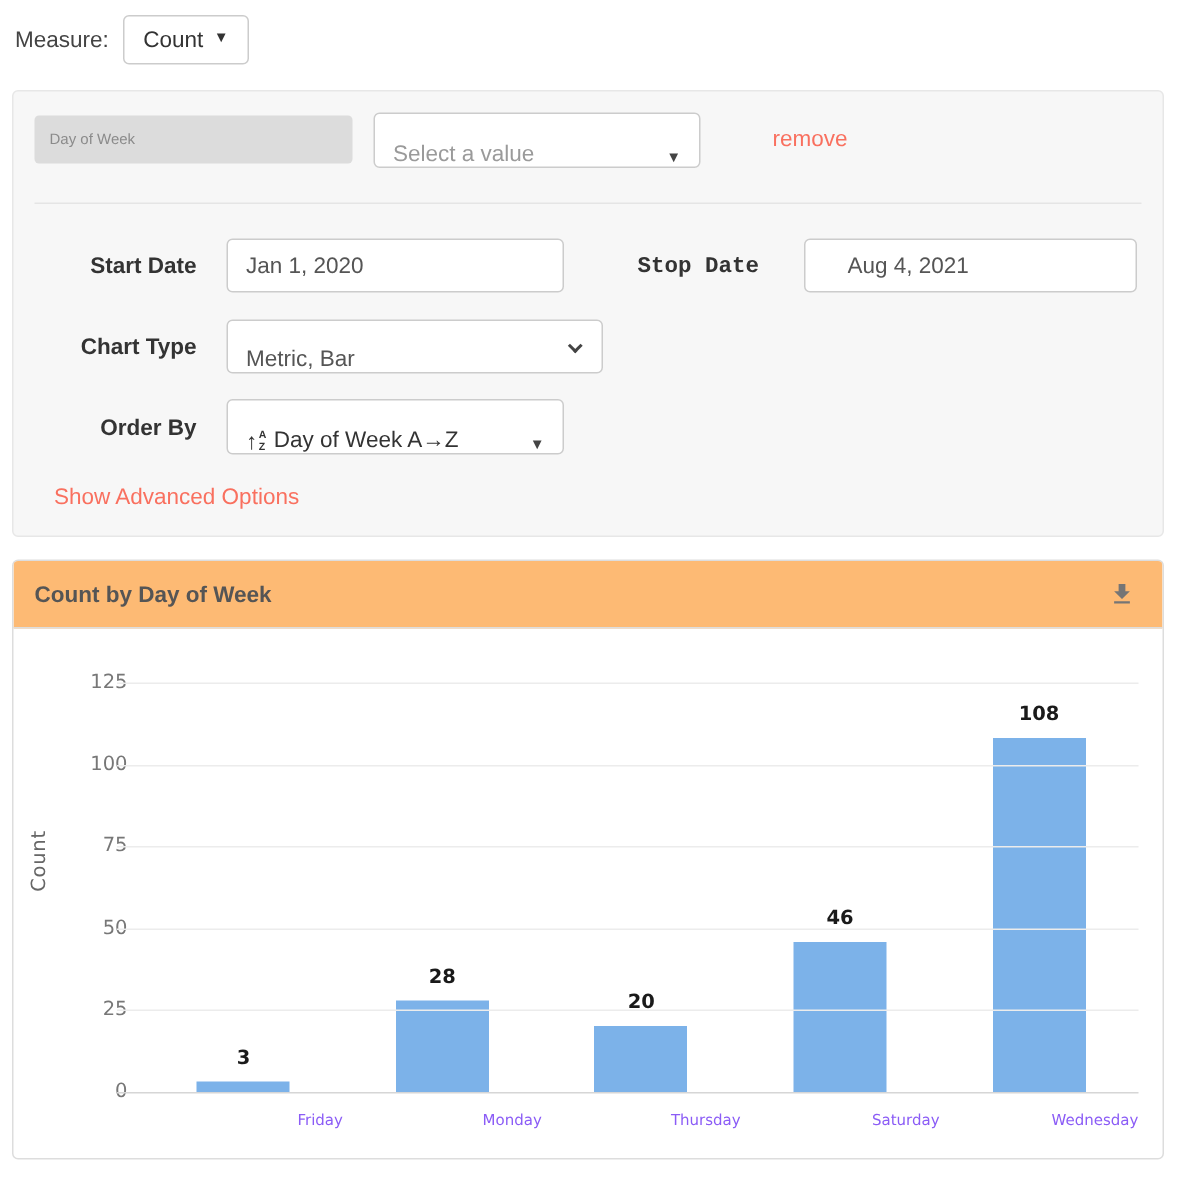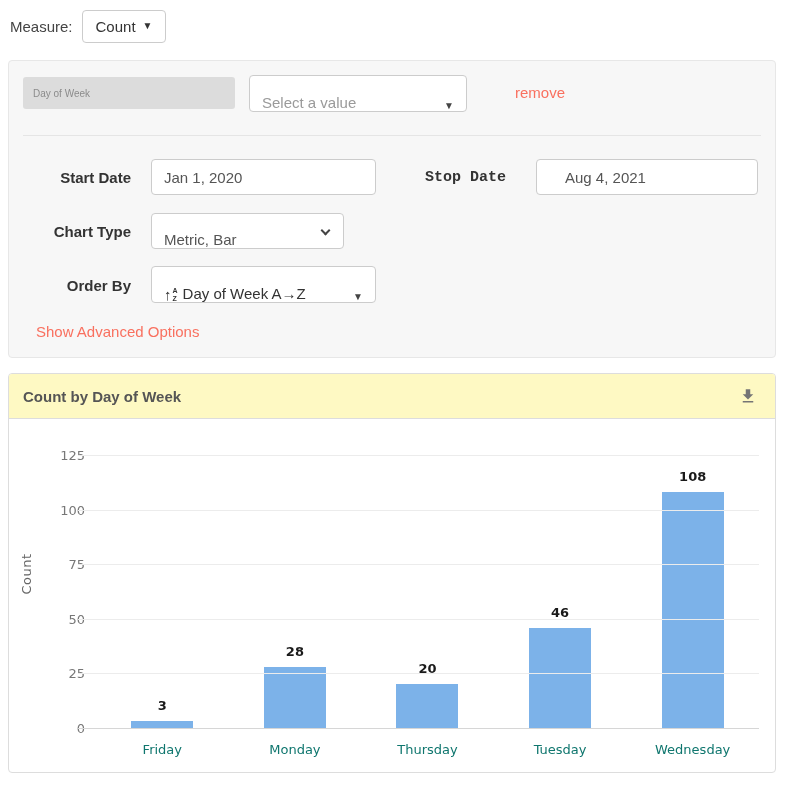--- a/index.html
+++ b/index.html
@@ -28,52 +28,52 @@
   .panel-divider { position:absolute; left:14px; right:14px; top:74px; height:1px; background:#e5e5e5; }
 
   .form-label { position:absolute; font-size:15px; font-weight:bold; color:#333; text-align:right; }
   .text-input { position:absolute; height:36px; background:#fff; border:1px solid #ccc; border-radius:4px;
     padding:0 12px; font-size:15px; color:#555; font-family:inherit; }
   .lbl-start { left:14px; top:108px; width:108px; }
   .inp-start { left:142px; top:98px; width:225px; }
   .lbl-stop  { left:390px; top:108px; width:107px;font-family:Liberation Mono, monospace; }
   .inp-stop  { left:527px; top:98px; width:222px;padding-left:28px; }
   .lbl-type  { left:14px; top:162px; width:108px; }
-  .sel-type  { left:142px; top:152px; width:193px; height:36px; color:#555; }
+  .sel-type  { left:142px; top:152px; width:251px; height:36px; color:#555; }
   .lbl-order { left:14px; top:216px; width:108px; }
   .sel-order { left:142px; top:205px; width:225px; height:37px; color:#333; }
   .chevron { position:absolute; right:14px; top:13px; width:7px; height:7px;
     border-right:2px solid #444; border-bottom:2px solid #444; transform:rotate(45deg); }
   .sort-icon { display:inline-flex; align-items:center; margin-right:5px; color:#333; }
   .sort-icon .arrow { font-size:15px; font-weight:bold; line-height:1; }
   .sort-icon .az { display:inline-flex; flex-direction:column; font-size:7px; font-weight:bold; line-height:1.05; margin-left:1px; }
   .advanced-link { position:absolute; left:14px; top:262px; font-size:15px; text-decoration:none; cursor:pointer;margin-left:13px; }
 
   
   .chart-panel { position:absolute; left:8px; top:373px; width:768px; height:400px;
     background:#fff; border:1px solid #ddd; border-radius:4px; overflow:hidden; }
-  .chart-header { height:45px; background:#fef9c3; border-bottom:1px solid #ddd;
+  .chart-header { height:45px; background:#fdba74; border-bottom:1px solid #ddd;
     display:flex; align-items:center; justify-content:space-between; padding:0 14px; }
   .chart-title { font-size:15px; font-weight:bold; color:#555; }
   .download-btn { background:none; border:none; cursor:pointer; display:flex; align-items:center; padding:4px; }
 
   .chart-body { position:relative; height:353px; font-family:"DejaVu Sans", sans-serif; }
   .y-axis-title { position:absolute; left:10px; top:44%; transform:translateY(-50%) rotate(180deg);
     writing-mode:vertical-rl; font-size:13px; color:#666; letter-spacing:0.5px; }
   .plot-area { position:absolute; left:87px; right:16px; top:36px; bottom:44px; }
   .gridline { position:absolute; left:-18px; right:0; height:1px; background:#ececec; }
   .gridline.zero { background:#d6d6d6; }
   .y-ticks { position:absolute; left:0; width:76px; top:36px; bottom:44px; }
   .ytick { position:absolute; right:0; transform:translateY(-50%); font-size:13px; color:#777; }
   .slots { position:absolute; inset:0; display:flex; }
   .slot { flex:1; position:relative; }
   .bar { position:absolute; bottom:0; left:50%; transform:translateX(-50%); width:62px; }
   .bar-value { position:absolute; left:50%; transform:translateX(-50%); font-size:13px; font-weight:bold; color:#1a1a1a; white-space:nowrap; }
   .x-labels { position:absolute; left:87px; right:16px; bottom:14px; height:16px; display:flex; }
-  .xlabel { flex:1; text-align:center; font-size:13px; color:#0f766e; }
+  .xlabel { flex:1; text-align:right; font-size:10px; color:#8b5cf6; }
 </style>
 </head>
 <body>
 
 <div class="page">
 
   <div class="measure-row">
     <span class="measure-label">Measure:</span>
     <button class="measure-btn">
       <span>Count</span>
@@ -166,19 +166,19 @@
           <div class="gridline" style="top: 80%;"></div>
           <div class="gridline" style="top: 60%;"></div>
           <div class="gridline" style="top: 40%;"></div>
           <div class="gridline" style="top: 20%;"></div>
           <div class="gridline" style="top: 0%;"></div>
         </div>
       <div class="x-labels">
           <div class="xlabel">Friday</div>
           <div class="xlabel">Monday</div>
           <div class="xlabel">Thursday</div>
-          <div class="xlabel">Tuesday</div>
+          <div class="xlabel">Saturday</div>
           <div class="xlabel">Wednesday</div>
         </div>
     </div>
   </div>
 
 </div>
 
 </body></html>

